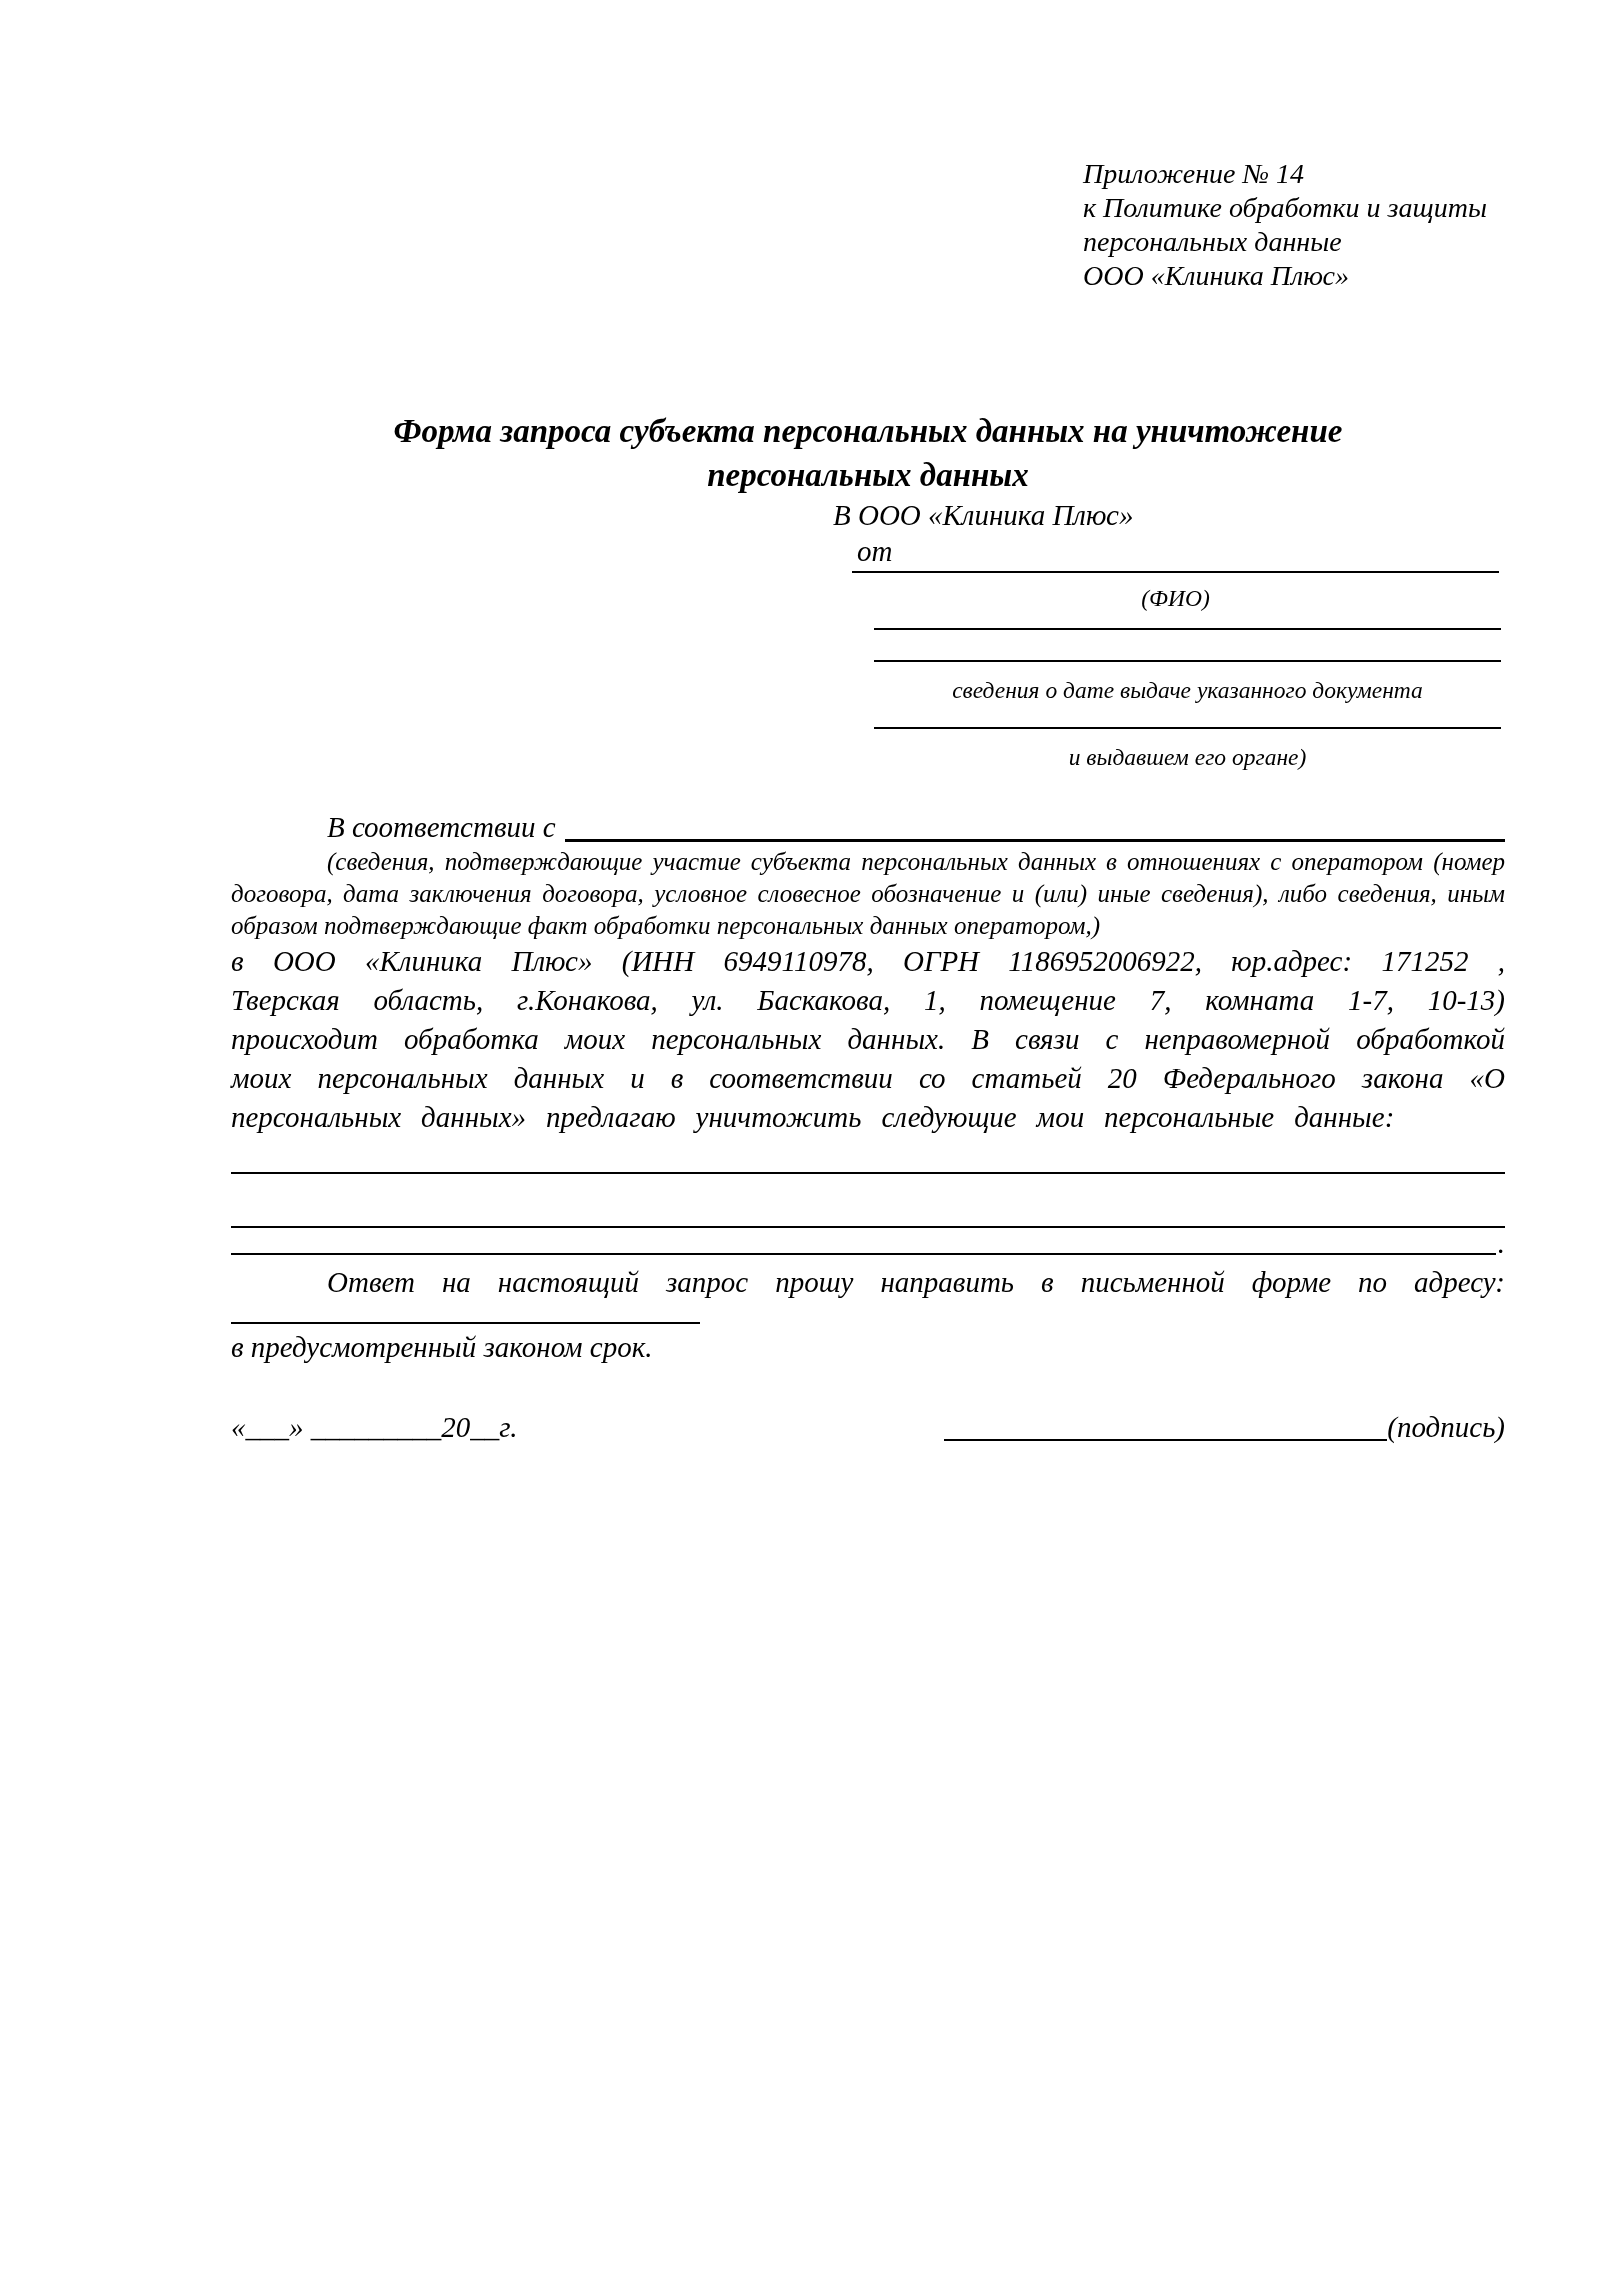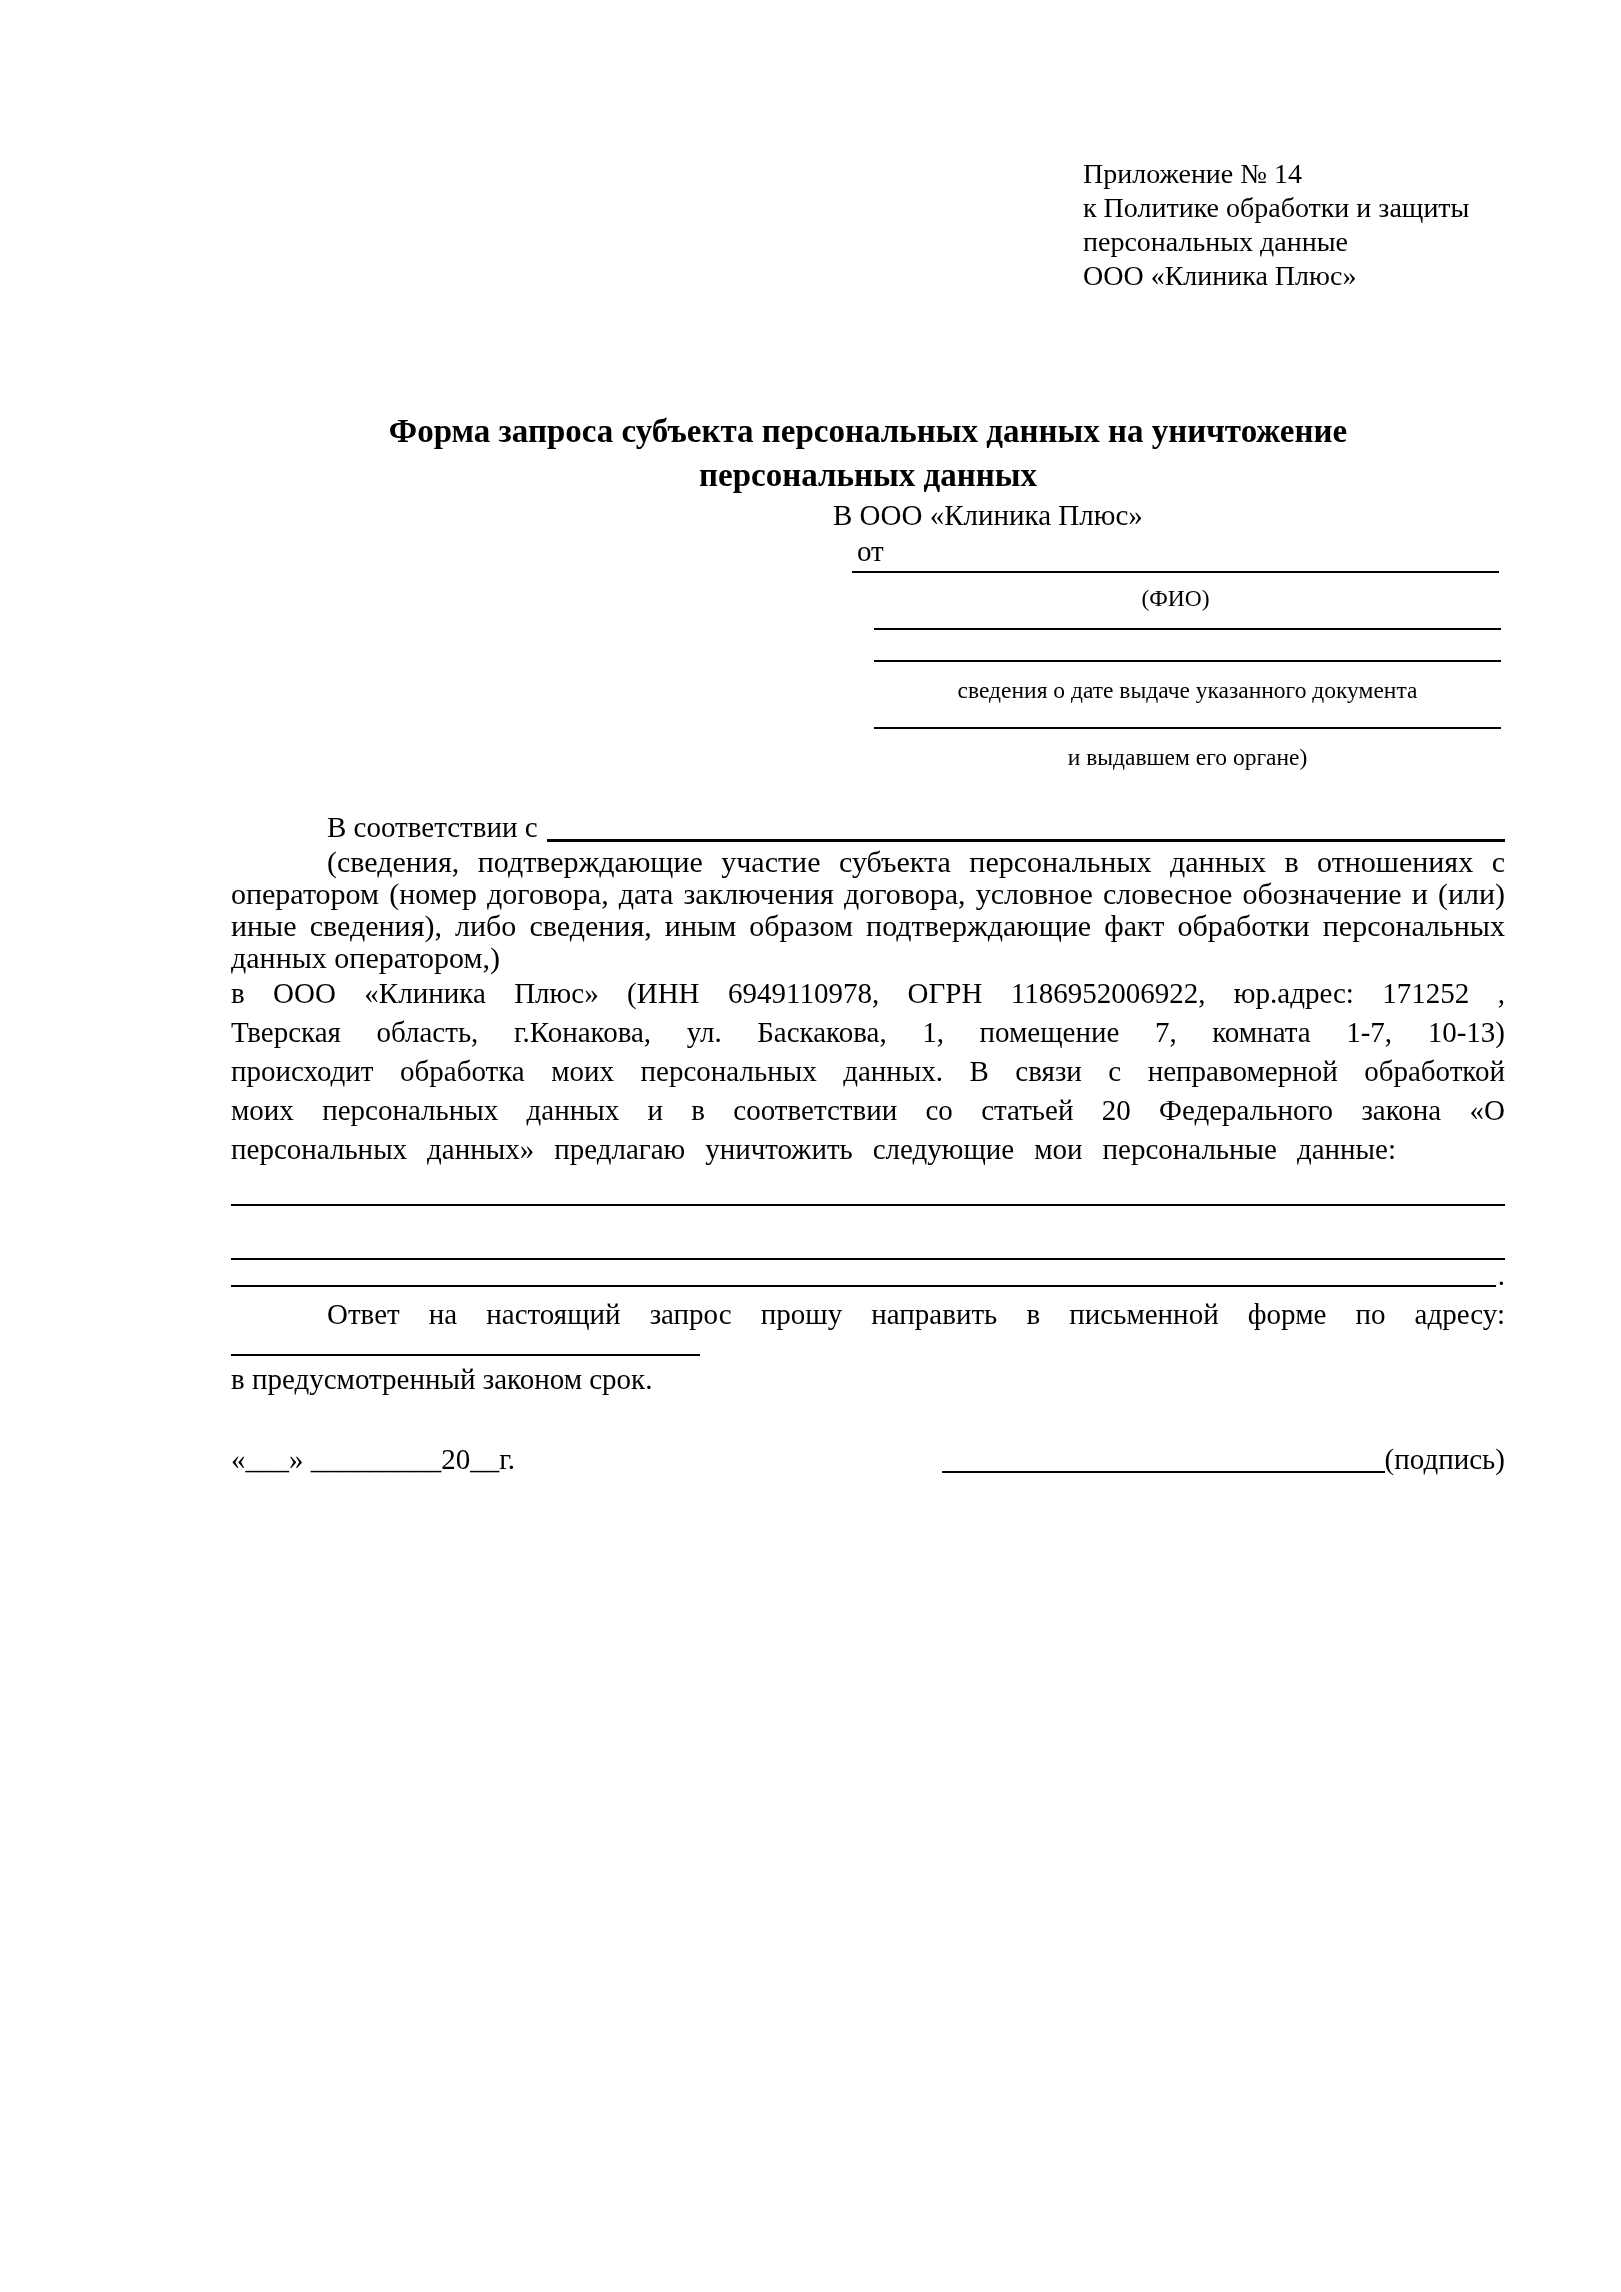--- a/index.html
+++ b/index.html
@@ -12,20 +12,21 @@
     font-family: "Liberation Serif", "DejaVu Serif", serif;
     font-size: 29px;
     margin: 0 auto;
     overflow: hidden;
   }
   .content {
     position: absolute;
     left: 231px;
     top: 157px;
     width: 1274px;
+    font-style: italic;
   }
   .appendix {
     margin-left: 852px;
     font-size: 28px;
     line-height: 34px;
   }
   .doc-title {
     margin: 116px auto 0 auto;
     width: 1157px;
     text-align: center;
@@ -58,21 +59,21 @@
   }
   .accordance-row .label { padding-left: 96px; white-space: nowrap; }
   .rule {
     flex: 1;
     border-bottom: 3.9px solid #000;
     margin-left: 9.8px;
     margin-bottom: 2px;
   }
   .fine-print {
     margin-top: 2px;
-    font-size: 30px;
+    font-size: 25px;
     line-height: 32px;
     text-align: justify;
     text-indent: 96px;
   }
   .body-par {
     line-height: 39px;
     text-align: justify;
     word-spacing: 12.7px;
   }
   .blank-line {

